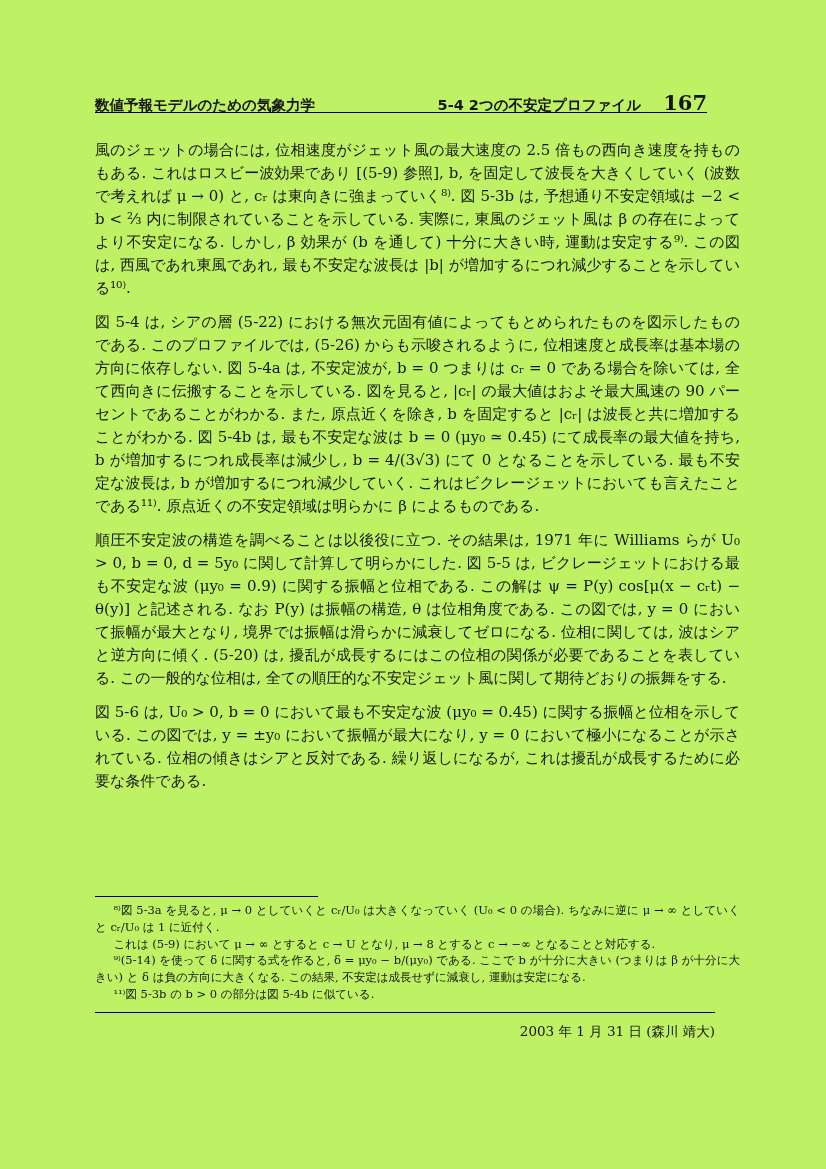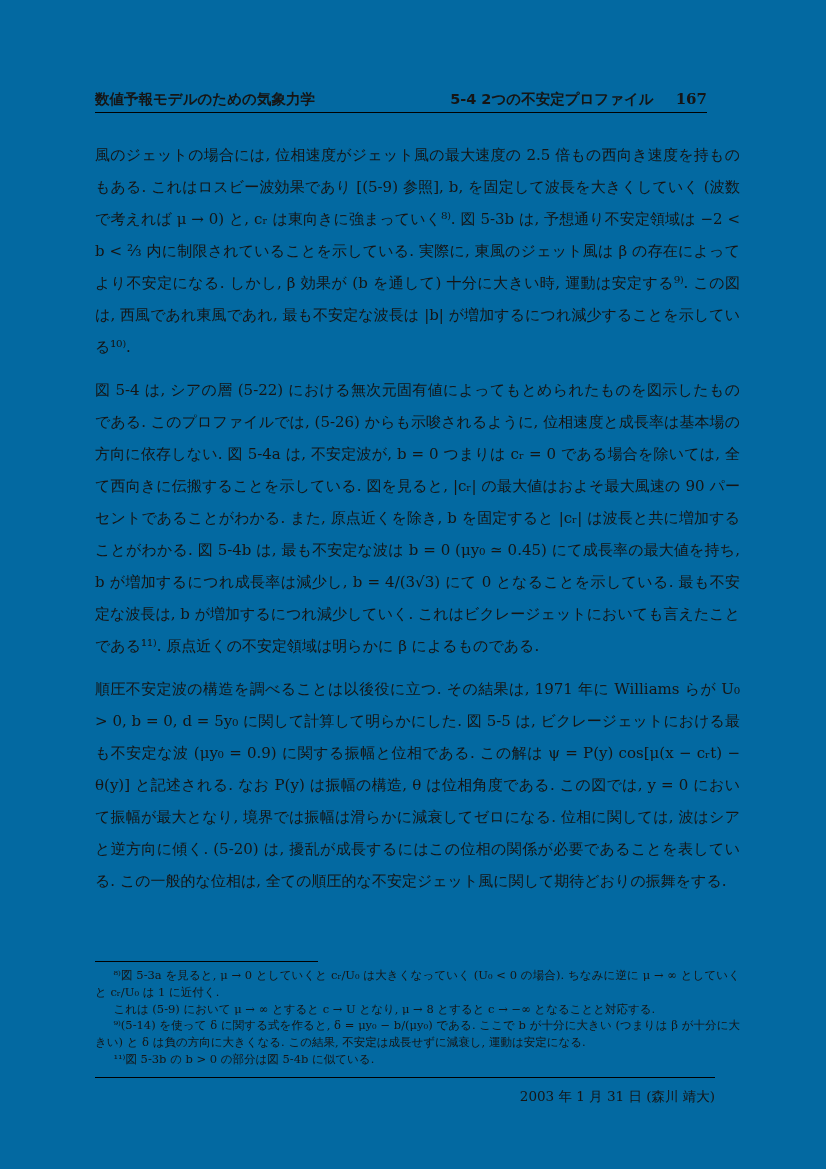--- a/index.html
+++ b/index.html
@@ -1,20 +1,20 @@
 <!DOCTYPE html>
 <html lang="ja"><head>
 <meta charset="utf-8">
 <style>
   html, body { margin: 0; padding: 0; background: #ffffff; }
   .page {
     position: relative;
     width: 826px;
     height: 1169px;
-    background: #0369a1;
+    background: #bef264;
     overflow: hidden;
     font-family: "DejaVu Serif", "Liberation Serif", serif;
     color: #151515;
   }
   
   .header {
     position: absolute;
     left: 95px;
     top: 90px;
     width: 612px;
@@ -22,46 +22,46 @@
     justify-content: space-between;
     align-items: baseline;
     font-family: "DejaVu Sans", "Liberation Sans", sans-serif;
     font-weight: bold;
     font-size: 14.5px;
     white-space: nowrap;
   }
   .header-right { display: flex; align-items: baseline; gap: 22px; }
   .header .pageno {
     font-family: "DejaVu Serif", "Liberation Serif", serif;
-    font-size: 15px;
+    font-size: 21px;
   }
   .header-rule {
     position: absolute;
     left: 95px;
     top: 112px;
     width: 612px;
     border-top: 1.6px solid #000;
   }
   
   .body {
     position: absolute;
     left: 95px;
     top: 139px;
     width: 645px;
     font-size: 15px;
-    line-height: 32px;
+    line-height: 23px;
     text-align: justify;
     text-justify: inter-ideograph;
   }
   .body p { margin: 0 0 11px 0; }
   
   .bottom {
     position: absolute;
     left: 95px;
-    top: 961px;
+    top: 896px;
     width: 645px;
   }
   .fn-rule {
     width: 223px;
     border-top: 1px solid #000;
   }
   .footnotes {
     margin-top: 5px;
     font-size: 11.5px;
     line-height: 16.8px;
@@ -92,20 +92,21 @@
       <span>5-4 2つの不安定プロファイル</span>
       <span class="pageno">167</span>
     </span>
   </div>
   <div class="header-rule"></div>
 
   <div class="body">
     <p>風のジェットの場合には, 位相速度がジェット風の最大速度の 2.5 倍もの西向き速度を持ものもある. これはロスビー波効果であり [(5-9) 参照], b, を固定して波長を大きくしていく (波数で考えれば μ → 0) と, cᵣ は東向きに強まっていく⁸⁾. 図 5-3b は, 予想通り不安定領域は −2 &lt; b &lt; ²⁄₃ 内に制限されていることを示している. 実際に, 東風のジェット風は β の存在によってより不安定になる. しかし, β 効果が (b を通して) 十分に大きい時, 運動は安定する⁹⁾. この図は, 西風であれ東風であれ, 最も不安定な波長は |b| が増加するにつれ減少することを示している¹⁰⁾.</p>
     <p>図 5-4 は, シアの層 (5-22) における無次元固有値によってもとめられたものを図示したものである. このプロファイルでは, (5-26) からも示唆されるように, 位相速度と成長率は基本場の方向に依存しない. 図 5-4a は, 不安定波が, b = 0 つまりは cᵣ = 0 である場合を除いては, 全て西向きに伝搬することを示している. 図を見ると, |cᵣ| の最大値はおよそ最大風速の 90 パーセントであることがわかる. また, 原点近くを除き, b を固定すると |cᵣ| は波長と共に増加することがわかる. 図 5-4b は, 最も不安定な波は b = 0 (μy₀ ≃ 0.45) にて成長率の最大値を持ち, b が増加するにつれ成長率は減少し, b = 4/(3√3) にて 0 となることを示している. 最も不安定な波長は, b が増加するにつれ減少していく. これはビクレージェットにおいても言えたことである¹¹⁾. 原点近くの不安定領域は明らかに β によるものである.</p>
     <p>順圧不安定波の構造を調べることは以後役に立つ. その結果は, 1971 年に Williams らが U₀ &gt; 0, b = 0, d = 5y₀ に関して計算して明らかにした. 図 5-5 は, ビクレージェットにおける最も不安定な波 (μy₀ = 0.9) に関する振幅と位相である. この解は ψ = P(y) cos[μ(x − cᵣt) − θ(y)] と記述される. なお P(y) は振幅の構造, θ は位相角度である. この図では, y = 0 において振幅が最大となり, 境界では振幅は滑らかに減衰してゼロになる. 位相に関しては, 波はシアと逆方向に傾く. (5-20) は, 擾乱が成長するにはこの位相の関係が必要であることを表している. この一般的な位相は, 全ての順圧的な不安定ジェット風に関して期待どおりの振舞をする.</p>
+    <p>図 5-6 は, U₀ &gt; 0, b = 0 において最も不安定な波 (μy₀ = 0.45) に関する振幅と位相を示している. この図では, y = ±y₀ において振幅が最大になり, y = 0 において極小になることが示されている. 位相の傾きはシアと反対である. 繰り返しになるが, これは擾乱が成長するために必要な条件である.</p>
   </div>
 
   <div class="bottom">
     <div class="fn-rule"></div>
     <div class="footnotes">
       <p>⁸⁾図 5-3a を見ると, μ → 0 としていくと cᵣ/U₀ は大きくなっていく (U₀ &lt; 0 の場合). ちなみに逆に μ → ∞ としていくと cᵣ/U₀ は 1 に近付く.</p>
       <p>これは (5-9) において μ → ∞ とすると c → U となり, μ → 8 とすると c → −∞ となることと対応する.</p>
       <p>⁹⁾(5-14) を使って δ に関する式を作ると, δ = μy₀ − b/(μy₀) である. ここで b が十分に大きい (つまりは β が十分に大きい) と δ は負の方向に大きくなる. この結果, 不安定は成長せずに減衰し, 運動は安定になる.</p>
       <p>¹¹⁾図 5-3b の b &gt; 0 の部分は図 5-4b に似ている.</p>
     </div>

